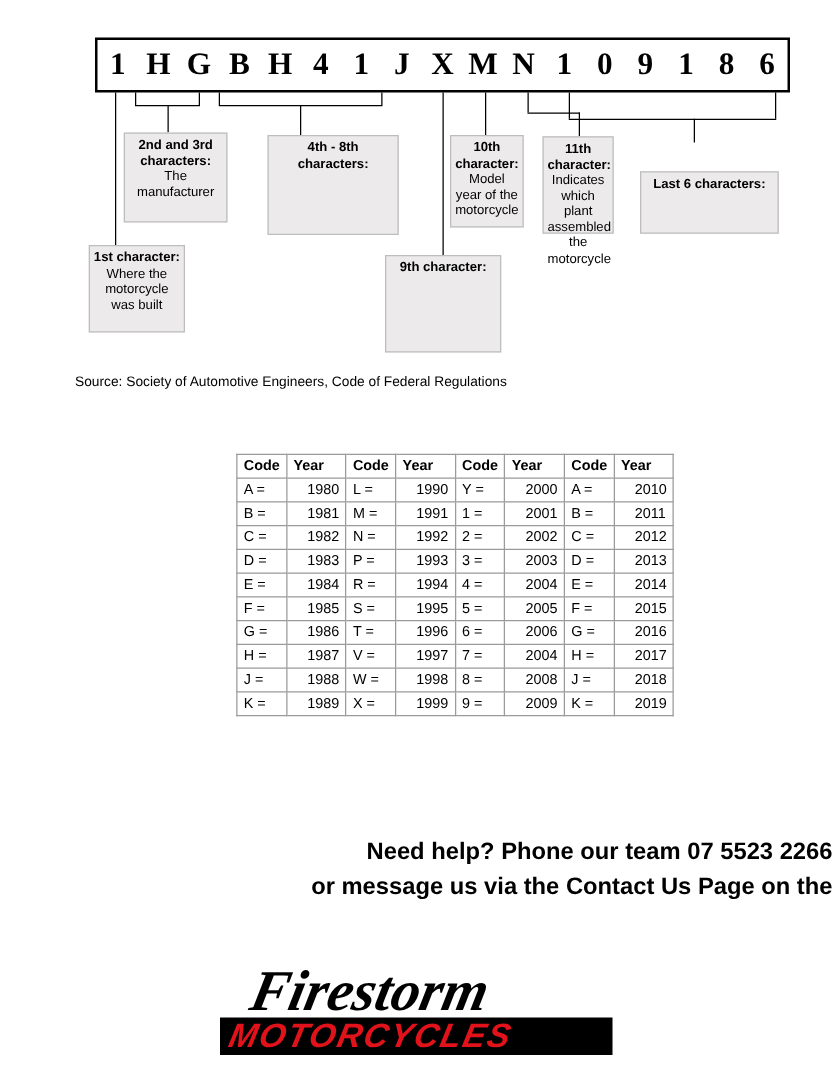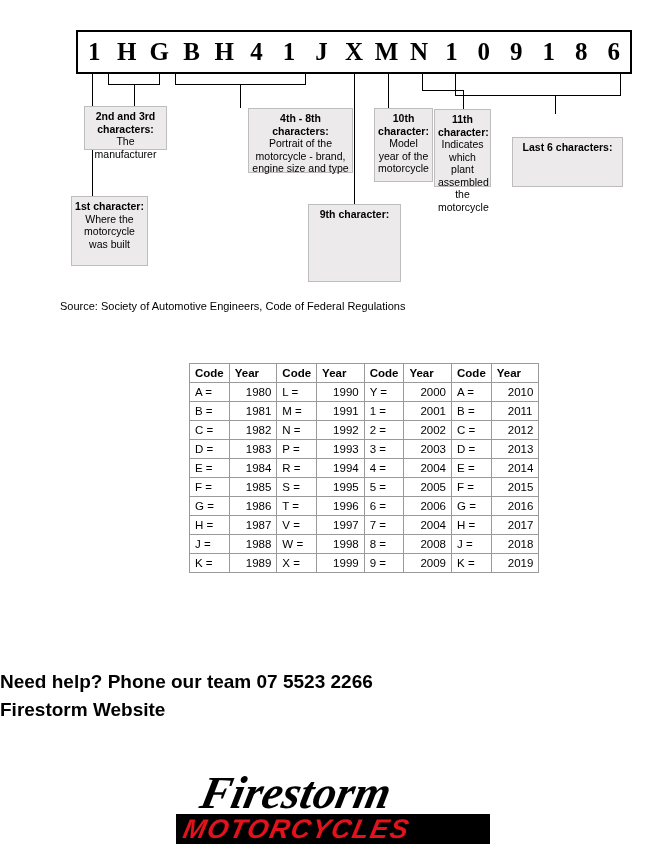--- a/index.html
+++ b/index.html
@@ -88,21 +88,21 @@
   #code-table th { font-weight: bold; }
   #code-table td.code { width: 34px; }
   #code-table td.year { width: 36px; padding-left: 16px; }
 
   
   #help {
     position: absolute;
     left: 0;
     top: 668px;
     width: 666px;
-    text-align: left;
+    text-align: right;
     font-size: 19px;
     font-weight: bold;
     line-height: 28px;
   }
 
   
   #logo {
     position: absolute;
     left: 168px;
     top: 762px;
@@ -156,35 +156,34 @@
 <div class="ln hline" style="left:455px; top:95px; width:166px;"></div>
 <div class="ln vline" style="left:455px; top:74px; height:21px;"></div>
 <div class="ln vline" style="left:620px; top:74px; height:21px;"></div>
 <div class="ln vline" style="left:555px; top:95px; height:19px;"></div>
 
 <div class="callout" style="left:53px; top:196px; width:77px; height:70px;margin-left:18px;">
   <b>1st character:</b><br>
   <span>Where the motorcycle was built</span>
 </div>
 
-<div class="callout" style="left:84px; top:106px; width:83px; height:44px;">
+<div class="callout" style="left:99px; top:106px; width:83px; height:72px;">
   <b>2nd and 3rd characters:</b><br>
   <span>The manufacturer</span>
 </div>
 
-<div class="callout" style="left:214px; top:108px; width:105px; height:65px;margin-left:34px;">
+<div class="callout" style="left:214px; top:108px; width:105px; height:80px;">
   <b>4th - 8th characters:</b><br>
-  <span>Portrait of the motorcycle - brand, engine size and type</span>
 </div>
 
 <div class="callout" style="left:308px; top:204px; width:93px; height:78px;">
   <b>9th character:</b><br>
 </div>
 
-<div class="callout" style="left:360px; top:108px; width:59px; height:74px;margin-left:14px;">
+<div class="callout" style="left:360px; top:108px; width:59px; height:74px;">
   <b>10th character:</b><br>
   <span>Model year of the motorcycle</span>
 </div>
 
 <div class="callout" style="left:434px; top:109px; width:57px; height:78px;">
   <b>11th character:</b><br>
   <span>Indicates which plant assembled the motorcycle</span>
 </div>
 
 <div class="callout" style="left:512px; top:114px; width:111px; height:50px;margin-top:23px;">
@@ -305,21 +304,21 @@
       <td class="code">9 =</td>
       <td class="year">2009</td>
       <td class="code">K =</td>
       <td class="year">2019</td>
     </tr>
   </tbody>
 </table>
 
 <div id="help">
   <div>Need help?  Phone our team 07 5523 2266</div>
-  <div>Firestorm Website</div>
+  <div>or message us via the Contact Us Page on the</div>
 </div>
 
 <div id="logo">
   <svg viewBox="0 0 330 86" width="330" height="86">
     <g transform="skewX(-12)">
       <text x="40" y="46" font-family="'Liberation Serif', serif" font-size="46" font-weight="bold" font-style="italic" fill="#000000">Firestorm</text>
     </g>
     <rect x="8" y="52" width="314" height="30" fill="#000000"></rect>
     <g transform="skewX(-12)">
       <text x="30" y="76" font-family="'Liberation Sans', sans-serif" font-size="27" font-weight="bold" font-style="italic" letter-spacing="1.5" fill="#e2121b">MOTORCYCLES</text>

